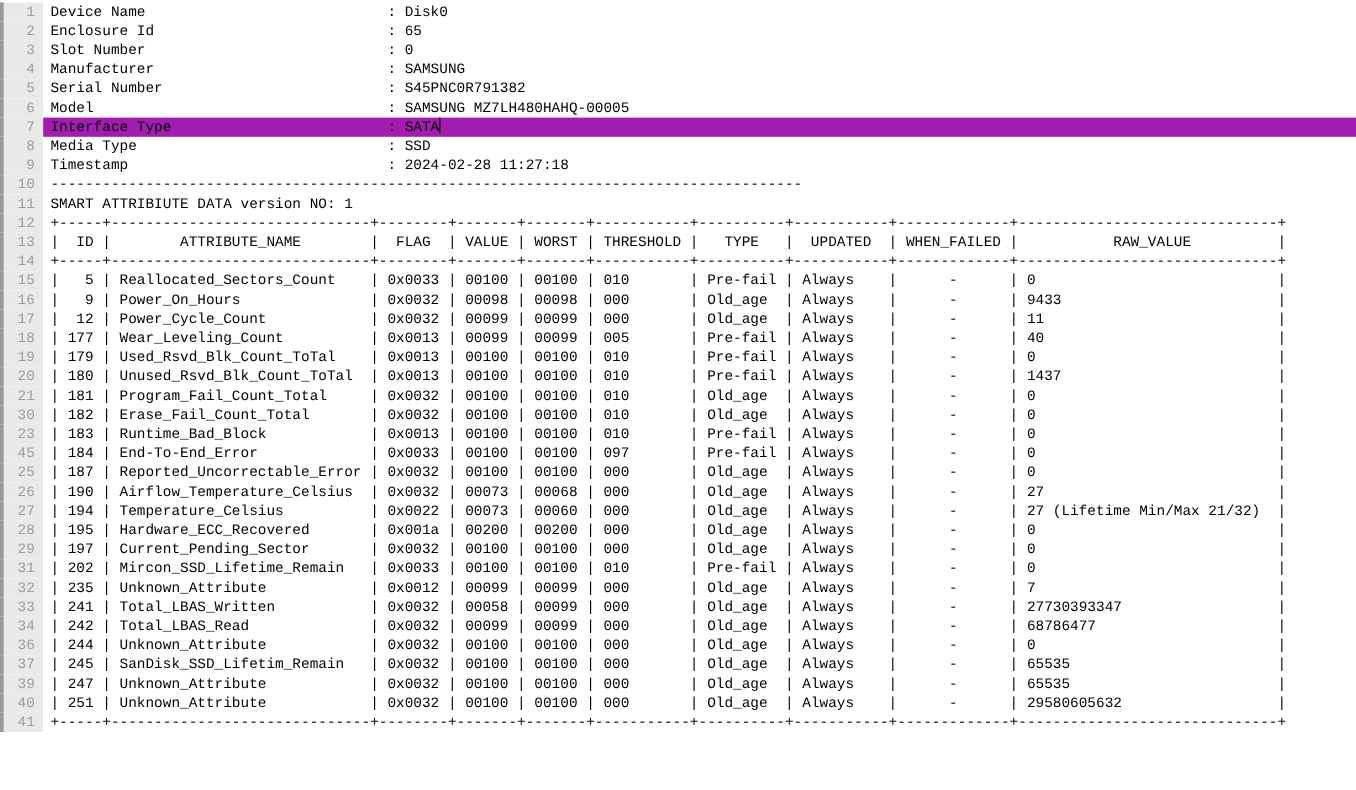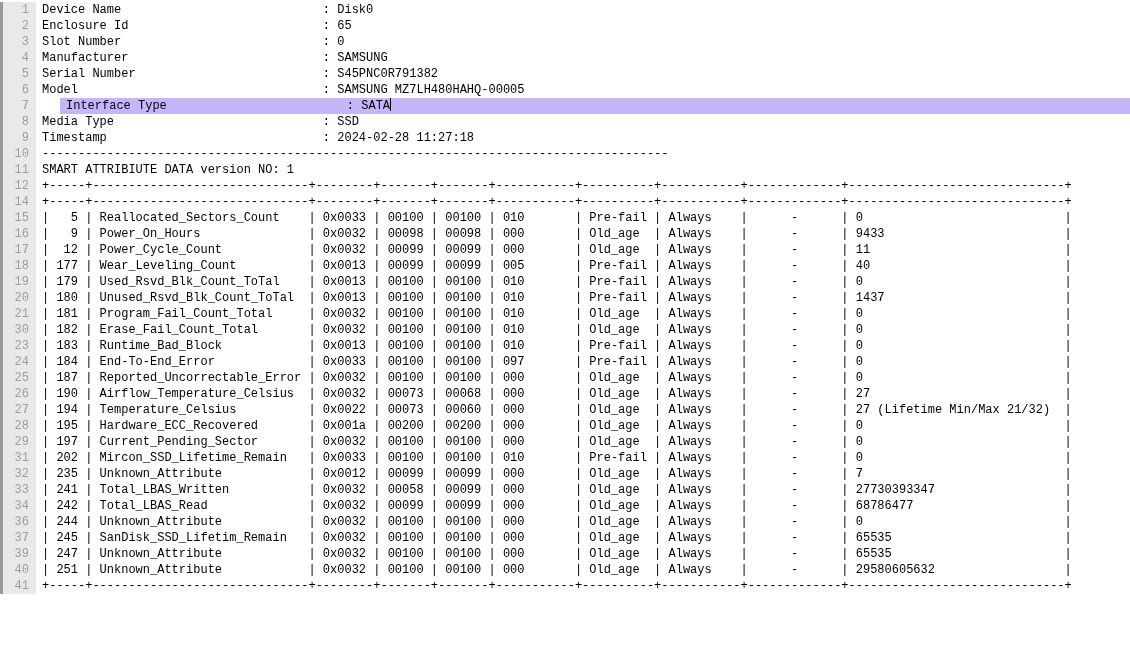--- a/index.html
+++ b/index.html
@@ -25,21 +25,21 @@
     color:#9d9d9d;
     user-select:none;
   }
   .tx{
     flex:1;
     white-space:pre;
     padding-left:6px;
     color:#000000;
     font-family:Liberation Mono, monospace;
   }
-  .line.cur .tx{background:#c4b5fd;margin-left:24px;}
+  .line.cur .tx{background:#a21caf;}
   .cursor{
     display:inline-block;
     width:1px;height:13px;
     background:#000;
     vertical-align:-2px;
   }
 </style>
 </head>
 <body>
 
@@ -87,20 +87,24 @@
       </div>
       <div class="line">
         <span class="ln">11</span>
         <span class="tx">SMART ATTRIBIUTE DATA version NO: 1</span>
       </div>
       <div class="line">
         <span class="ln">12</span>
         <span class="tx">+-----+------------------------------+--------+-------+-------+-----------+----------+-----------+-------------+------------------------------+</span>
       </div>
       <div class="line">
+        <span class="ln">13</span>
+        <span class="tx">|  ID |        ATTRIBUTE_NAME        |  FLAG  | VALUE | WORST | THRESHOLD |   TYPE   |  UPDATED  | WHEN_FAILED |           RAW_VALUE          |</span>
+      </div>
+      <div class="line">
         <span class="ln">14</span>
         <span class="tx">+-----+------------------------------+--------+-------+-------+-----------+----------+-----------+-------------+------------------------------+</span>
       </div>
       <div class="line">
         <span class="ln">15</span>
         <span class="tx">|   5 | Reallocated_Sectors_Count    | 0x0033 | 00100 | 00100 | 010       | Pre-fail | Always    |      -      | 0                            |</span>
       </div>
       <div class="line">
         <span class="ln">16</span>
         <span class="tx">|   9 | Power_On_Hours               | 0x0032 | 00098 | 00098 | 000       | Old_age  | Always    |      -      | 9433                         |</span>
@@ -127,21 +131,21 @@
       </div>
       <div class="line">
         <span class="ln">30</span>
         <span class="tx">| 182 | Erase_Fail_Count_Total       | 0x0032 | 00100 | 00100 | 010       | Old_age  | Always    |      -      | 0                            |</span>
       </div>
       <div class="line">
         <span class="ln">23</span>
         <span class="tx">| 183 | Runtime_Bad_Block            | 0x0013 | 00100 | 00100 | 010       | Pre-fail | Always    |      -      | 0                            |</span>
       </div>
       <div class="line">
-        <span class="ln">24</span>
+        <span class="ln">45</span>
         <span class="tx">| 184 | End-To-End_Error             | 0x0033 | 00100 | 00100 | 097       | Pre-fail | Always    |      -      | 0                            |</span>
       </div>
       <div class="line">
         <span class="ln">25</span>
         <span class="tx">| 187 | Reported_Uncorrectable_Error | 0x0032 | 00100 | 00100 | 000       | Old_age  | Always    |      -      | 0                            |</span>
       </div>
       <div class="line">
         <span class="ln">26</span>
         <span class="tx">| 190 | Airflow_Temperature_Celsius  | 0x0032 | 00073 | 00068 | 000       | Old_age  | Always    |      -      | 27                           |</span>
       </div>

